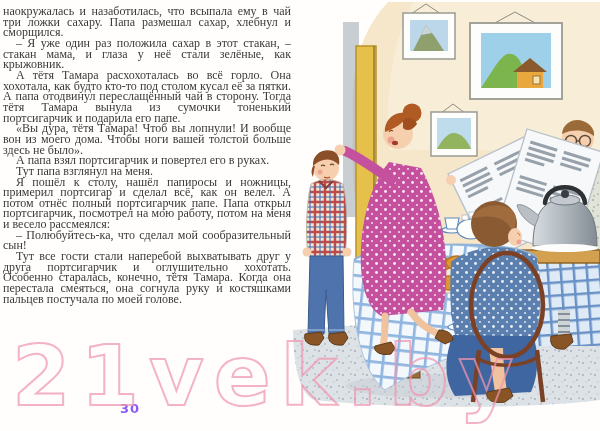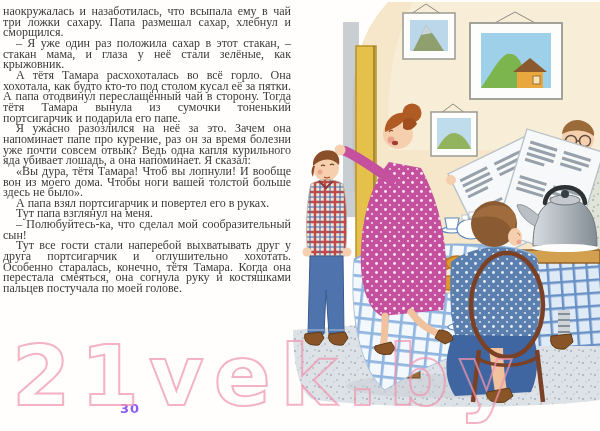--- a/index.html
+++ b/index.html
@@ -30,24 +30,24 @@
 </style>
 </head>
 <body>
 
 <div class="page">
 
   <div class="story">
       <p class="continuation">наокружалась и назаботилась, что всыпала ему в чай три ложки сахару. Папа размешал сахар, хлебнул и сморщился.</p>
       <p class="">– Я уже один раз положила сахар в этот стакан, – стакан мама, и глаза у неё стали зелёные, как крыжовник.</p>
       <p class="">А тётя Тамара расхохоталась во всё горло. Она хохотала, как будто кто-то под столом кусал её за пятки. А папа отодвинул переслащённый чай в сторону. Тогда тётя Тамара вынула из сумочки тоненький портсигарчик и подарила его папе.</p>
-      <p class="">Я ужасно разозлился на неё за это. Зачем она напоминает папе про курение, раз он за время болезни уже почти совсем отвык? Ведь одна капля курильного яда убивает лошадь, а она напоминает. Я сказал:</p>
       <p class="">«Вы дура, тётя Тамара! Чтоб вы лопнули! И вообще вон из моего дома. Чтобы ноги вашей толстой больше здесь не было».</p>
       <p class="">А папа взял портсигарчик и повертел его в руках.</p>
       <p class="">Тут папа взглянул на меня.</p>
+      <p class="">Я пошёл к столу, нашёл папиросы и ножницы, примерил портсигар и сделал всё, как он велел. А потом отнёс полный портсигарчик папе. Папа открыл портсигарчик, посмотрел на мою работу, потом на меня и весело рассмеялся:</p>
       <p class="">– Полюбуйтесь-ка, что сделал мой сообразительный сын!</p>
       <p class="">Тут все гости стали наперебой выхватывать друг у друга портсигарчик и оглушительно хохотать. Особенно старалась, конечно, тётя Тамара. Когда она перестала смеяться, она согнула руку и костяшками пальцев постучала по моей голове.</p>
     </div>
 
   <div class="page-number">30</div>
 
   <svg class="illo" viewBox="0 0 307 418" xmlns="http://www.w3.org/2000/svg">
     <defs>
       <pattern id="check" width="14" height="14" patternUnits="userSpaceOnUse" patternTransform="rotate(6)">
         <rect width="14" height="14" fill="#f3f8fd"></rect>

